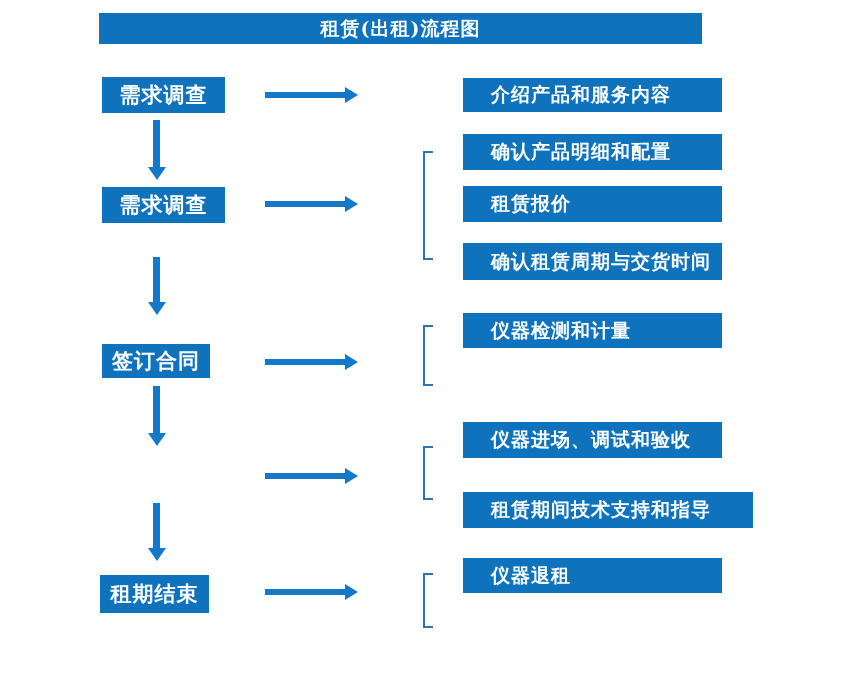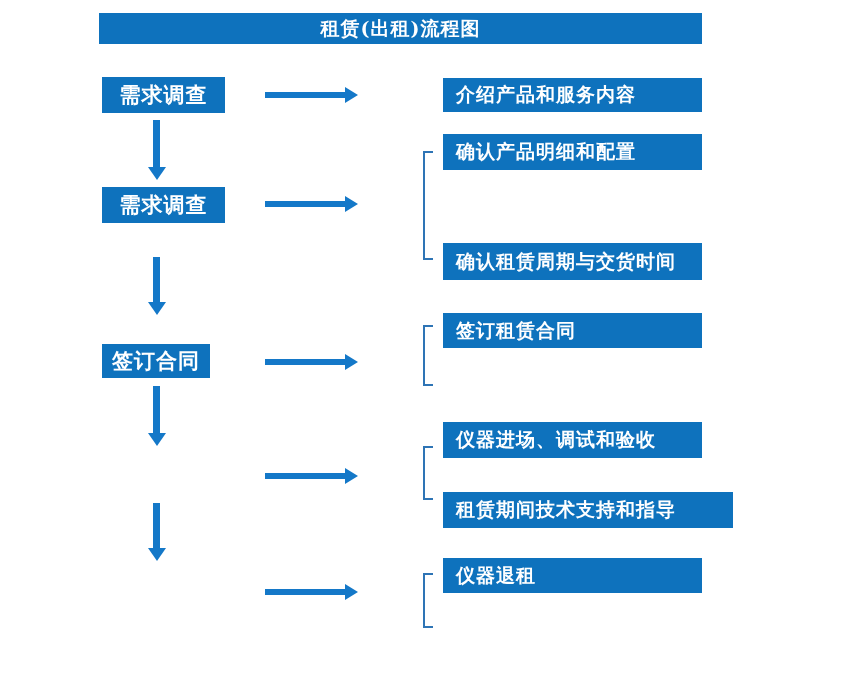--- a/index.html
+++ b/index.html
@@ -27,22 +27,22 @@
   .title{
     display:flex;align-items:center;justify-content:center;
     font-size:19px;letter-spacing:1px;
   }
   .stage{
     display:flex;align-items:center;justify-content:center;
     font-size:21px;letter-spacing:1px;
   }
   .out{
     display:flex;align-items:center;
-    padding-left:13px;
-    font-size:19px;letter-spacing:1px;
+    padding-left:28px;
+    font-size:19px;letter-spacing:1px;margin-left:20px;
   }
   .harrow{position:absolute;width:93px;height:16px;}
   .harrow .shaft{position:absolute;left:0;top:5px;width:80px;height:6px;background:var(--arrow);}
   .harrow .head{
     position:absolute;left:80px;top:0;width:0;height:0;
     border-top:8px solid transparent;
     border-bottom:8px solid transparent;
     border-left:13px solid var(--arrow);
   }
   .varrow{position:absolute;width:18px;}
@@ -63,27 +63,29 @@
 </head>
 <body>
 
 <div class="canvas">
 
   <div class="bluebox title" style="left:99px;top:13px;width:603px;height:31px">租赁(出租)流程图</div>
 
   <div class="bluebox stage" style="left:102px;top:77px;width:123px;height:36px">需求调查</div>
   <div class="bluebox stage" style="left:102px;top:187px;width:123px;height:36px">需求调查</div>
   <div class="bluebox stage" style="left:102px;top:344px;width:108px;height:34px">签订合同</div>
+  <div class="bluebox stage" style="left:100px;top:575px;width:109px;height:38px">租期结束</div>
 
   <div class="bluebox out" style="left:443px;top:78px;width:259px;height:34px">介绍产品和服务内容</div>
 
   <div class="bluebox out" style="left:443px;top:134px;width:259px;height:36px">确认产品明细和配置</div>
+  <div class="bluebox out" style="left:443px;top:186px;width:259px;height:36px">租赁报价</div>
   <div class="bluebox out" style="left:443px;top:243px;width:259px;height:37px">确认租赁周期与交货时间</div>
 
-  <div class="bluebox out" style="left:443px;top:313px;width:259px;height:35px">签订租赁合同</div>
+  <div class="bluebox out" style="left:443px;top:313px;width:259px;height:35px">仪器检测和计量</div>
 
   <div class="bluebox out" style="left:443px;top:422px;width:259px;height:36px">仪器进场、调试和验收</div>
   <div class="bluebox out" style="left:443px;top:492px;width:290px;height:36px">租赁期间技术支持和指导</div>
 
   <div class="bluebox out" style="left:443px;top:558px;width:259px;height:35px">仪器退租</div>
 
   <div class="harrow" style="left:265px;top:87px">
     <div class="shaft"></div>
     <div class="head"></div>
   </div>

